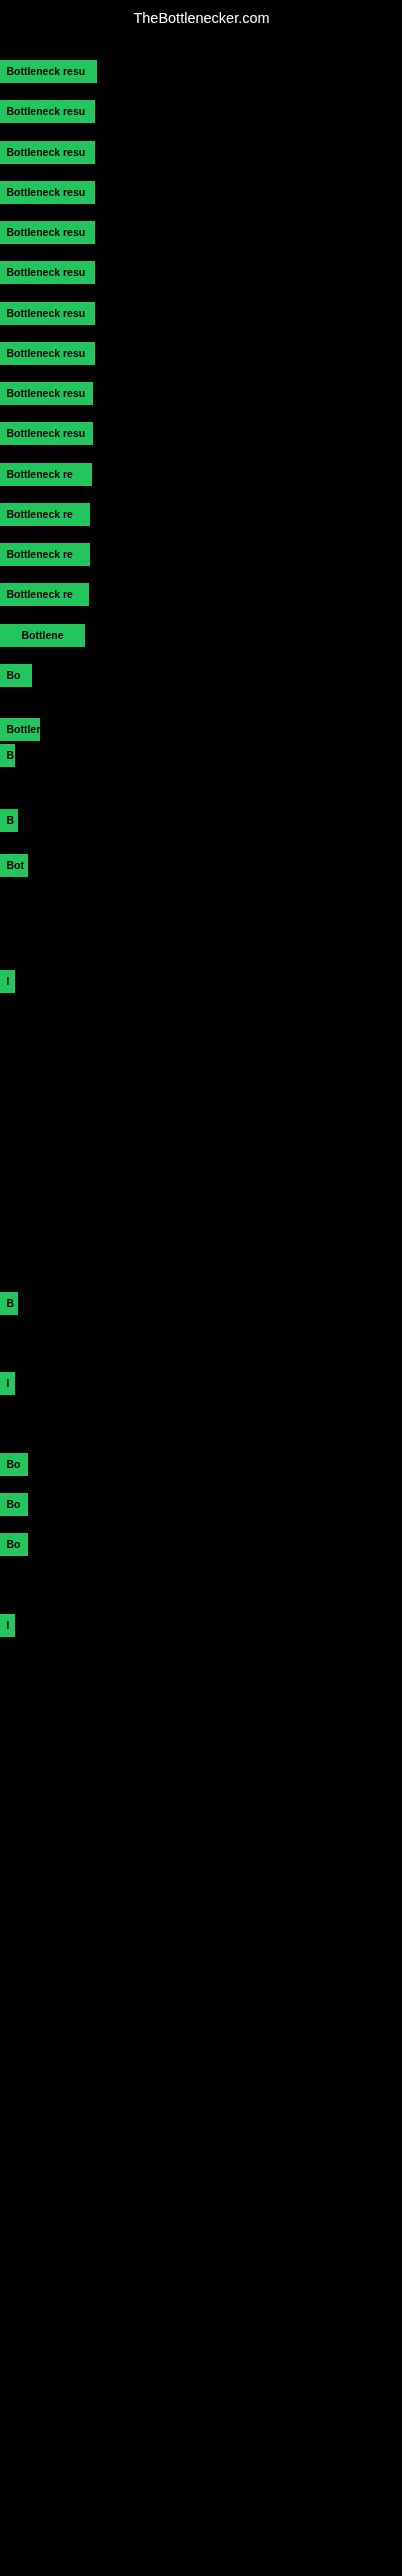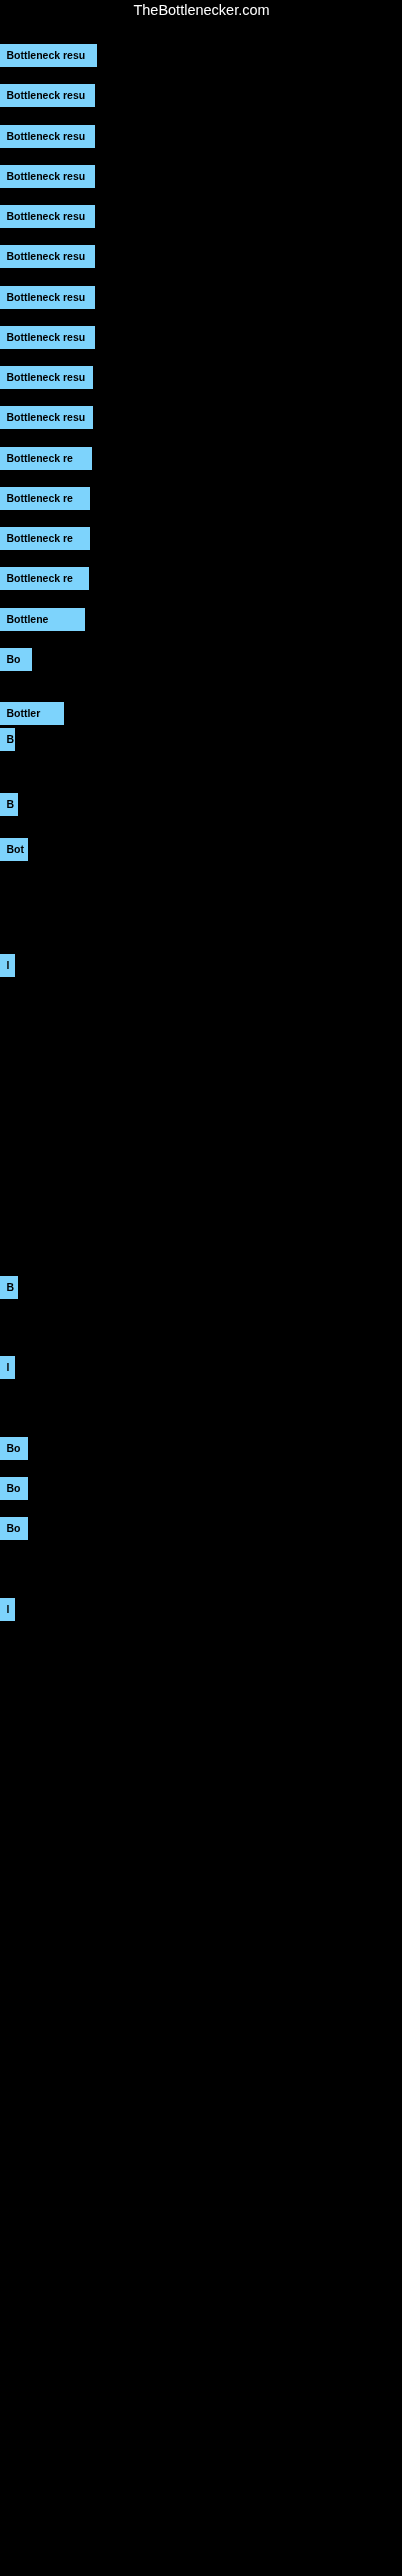--- a/index.html
+++ b/index.html
@@ -13,27 +13,27 @@
       width: 403px;
       min-height: 2576px;
       font-family: Arial, sans-serif;
       position: relative;
     }
 
     .site-title {
       text-align: center;
       color: #ffffff;
       font-size: 14.5px;
-      padding: 2px 0;
+      padding: 10px 0;
       width: 100%;
     }
 
     .bottleneck-badge {
       display: inline-block;
-      background-color: #7dd3fc;
+      background-color: #22c55e;
       color: #000000;
       font-size: 10.5px;
       font-weight: bold;
       padding: 3.2px 6.4px;
       position: absolute;
       left: 0;
       white-space: nowrap;
       overflow: hidden;
     }
   </style>
@@ -50,23 +50,23 @@
     <div class="bottleneck-badge" style="top: 185px; width: 95px; height: 22.5px; line-height: 16px;">Bottleneck resu</div>
     <div class="bottleneck-badge" style="top: 225px; width: 95px; height: 22.5px; line-height: 16px;">Bottleneck resu</div>
     <div class="bottleneck-badge" style="top: 266px; width: 95px; height: 22.5px; line-height: 16px;">Bottleneck resu</div>
     <div class="bottleneck-badge" style="top: 306px; width: 95px; height: 22.5px; line-height: 16px;">Bottleneck resu</div>
     <div class="bottleneck-badge" style="top: 346px; width: 93px; height: 22.5px; line-height: 16px;">Bottleneck resu</div>
     <div class="bottleneck-badge" style="top: 386px; width: 93px; height: 22.5px; line-height: 16px;">Bottleneck resu</div>
     <div class="bottleneck-badge" style="top: 427px; width: 92px; height: 22.5px; line-height: 16px;">Bottleneck re</div>
     <div class="bottleneck-badge" style="top: 467px; width: 90px; height: 22.5px; line-height: 16px;">Bottleneck re</div>
     <div class="bottleneck-badge" style="top: 507px; width: 90px; height: 22.5px; line-height: 16px;">Bottleneck re</div>
     <div class="bottleneck-badge" style="top: 547px; width: 89px; height: 22.5px; line-height: 16px;">Bottleneck re</div>
-    <div class="bottleneck-badge" style="top: 588px; width: 85px; height: 22.5px; line-height: 16px;">Bottlene</div>
+    <div class="bottleneck-badge" style="top: 588px; width: 85px; height: 22.5px; line-height: 16px; text-align: center;">Bottlene</div>
     <div class="bottleneck-badge" style="top: 628px; width: 32px; height: 22.5px; line-height: 16px;">Bo</div>
-    <div class="bottleneck-badge" style="top: 682px; width: 64px; height: 22.5px; line-height: 16px;">Bottler</div>
+    <div class="bottleneck-badge" style="top: 682px; width: 40px; height: 22.5px; line-height: 16px;">Bottler</div>
     <div class="bottleneck-badge" style="top: 708px; width: 14.5px; height: 22.5px; line-height: 16px;">B</div>
     <div class="bottleneck-badge" style="top: 773px; width: 17.7px; height: 22.5px; line-height: 16px;">B</div>
     <div class="bottleneck-badge" style="top: 818px; width: 28px; height: 22.5px; line-height: 16px;">Bot</div>
     <div class="bottleneck-badge" style="top: 934px; width: 14.5px; height: 22.5px; line-height: 16px;">l</div>
     <div class="bottleneck-badge" style="top: 1256px; width: 17.7px; height: 22.5px; line-height: 16px;">B</div>
     <div class="bottleneck-badge" style="top: 1336px; width: 14.5px; height: 22.5px; line-height: 16px;">l</div>
     <div class="bottleneck-badge" style="top: 1417px; width: 28px; height: 22.5px; line-height: 16px;">Bo</div>
     <div class="bottleneck-badge" style="top: 1457px; width: 28px; height: 22.5px; line-height: 16px;">Bo</div>
     <div class="bottleneck-badge" style="top: 1497px; width: 28px; height: 22.5px; line-height: 16px;">Bo</div>
     <div class="bottleneck-badge" style="top: 1578px; width: 14.5px; height: 22.5px; line-height: 16px;">l</div>

